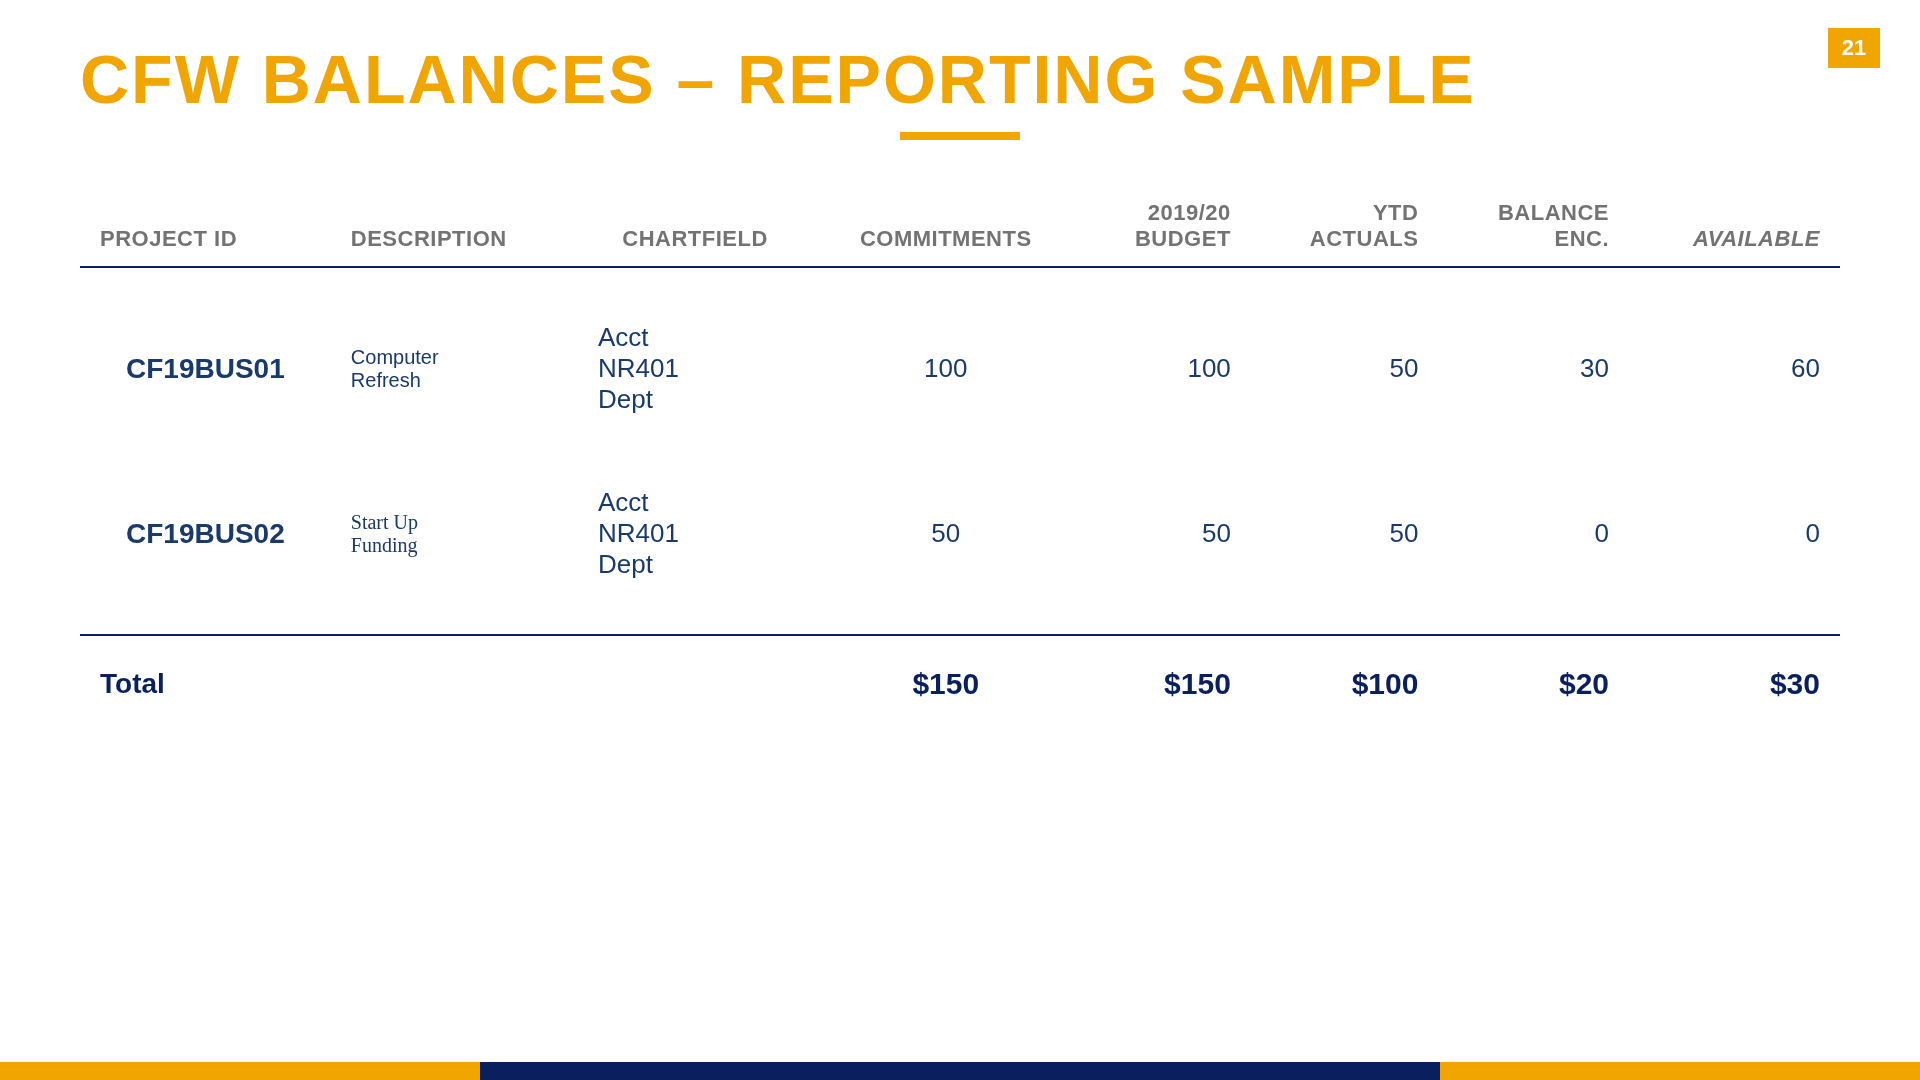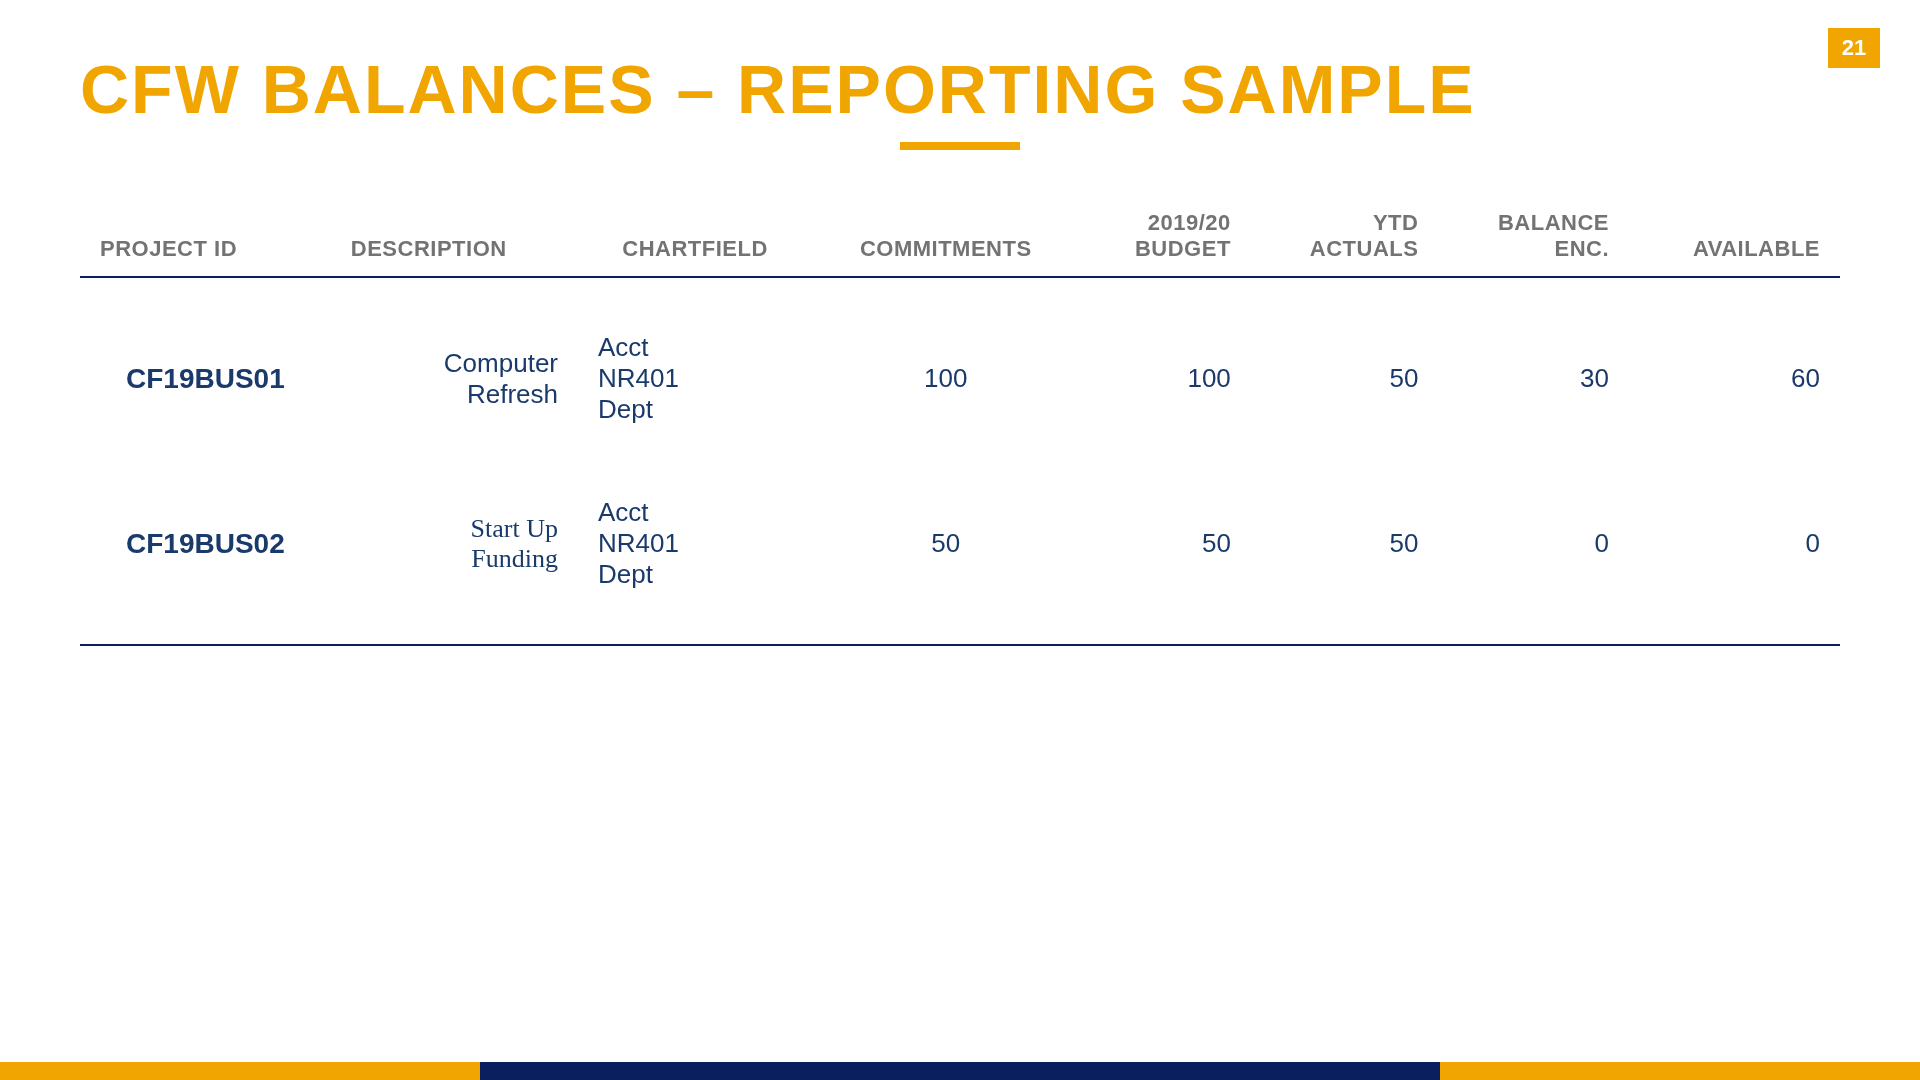--- a/index.html
+++ b/index.html
@@ -40,21 +40,20 @@
       align-items: center;
       justify-content: center;
     }
 
     
     .slide-title {
       color: #f0a500;
       font-size: 68px;
       font-weight: bold;
       letter-spacing: 2px;
-      margin-top: 10px;
       text-align: left;
     }
 
     
     .title-underline {
       width: 120px;
       height: 8px;
       background: #f0a500;
       margin: 14px auto 0 auto;
     }
@@ -109,22 +108,22 @@
     }
 
     tbody tr td:first-child {
       font-weight: bold;
       text-align: center;
       font-size: 28px;
     }
 
     tbody tr td:nth-child(2) {
       font-weight: normal;
-      text-align: right;
-      font-size: 26px;
+      text-align: left;
+      font-size: 20px;
     }
 
     tbody tr td:nth-child(3) {
       text-align: left;
     }
 
     tbody tr td:nth-child(4) {
       text-align: center;
     }
 
@@ -209,21 +208,21 @@
             <span>BUDGET</span>
           </th>
           <th>
             <span>YTD</span><br>
             <span>ACTUALS</span>
           </th>
           <th style="text-align:right;">
               <span style="display:block;">BALANCE</span>
               <span style="display:block;">ENC.</span>
             </th>
-          <th style="">
+          <th style="font-style:italic;">
               <span style="display:block; visibility:hidden;">BALANCE</span>
               <span style="display:block;">AVAILABLE</span>
             </th>
         </tr>
         <tr class="header-divider-row">
           <td colspan="8" style="padding:0;">
               <hr class="header-divider">
             </td>
         </tr>
       </thead>
@@ -266,20 +265,30 @@
         </tr>
 
         <tr class="row-spacer">
             <td colspan="8"></td>
           </tr>
 
         <tr class="bottom-divider">
           <td colspan="8" style="padding:0; border-top: 2px solid #0a1f5e; height:2px;"></td>
         </tr>
 
+        <tr class="total-row">
+          <td>Total</td>
+          <td></td>
+          <td></td>
+          <td>$150</td>
+          <td>$150</td>
+          <td>$100</td>
+          <td>$20</td>
+          <td>$30</td>
+        </tr>
       </tbody>
     </table>
   </div>
 
   <div class="bottom-bar">
     <div class="bottom-bar-gold"></div>
     <div class="bottom-bar-navy"></div>
     <div class="bottom-bar-gold2"></div>
   </div>
 

